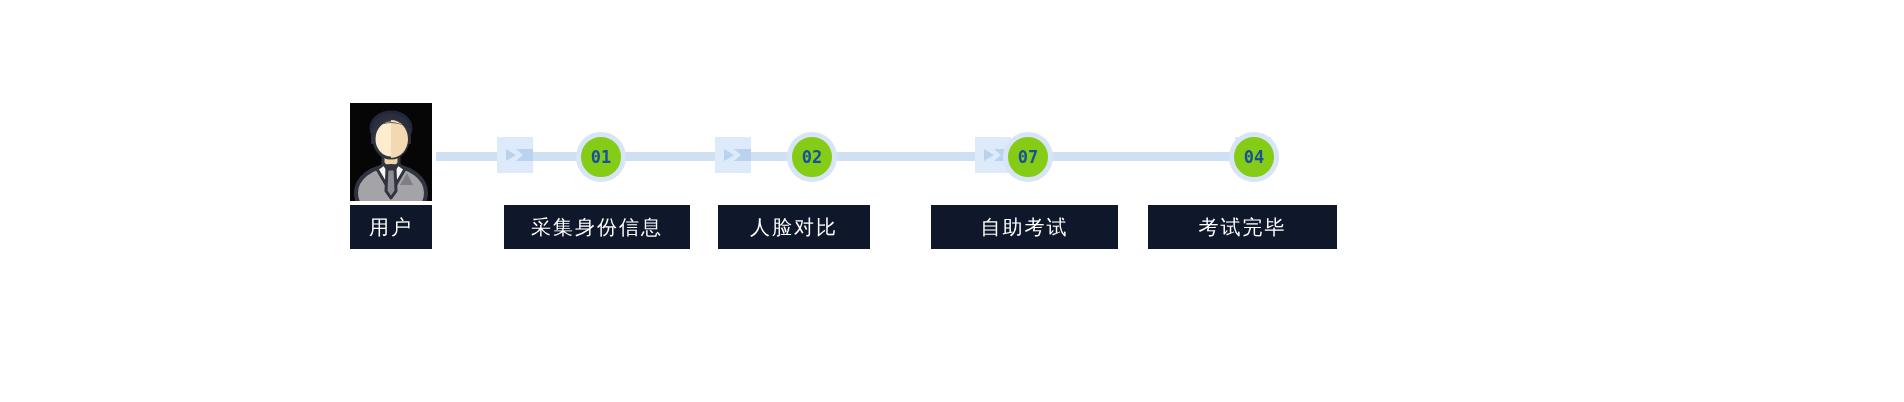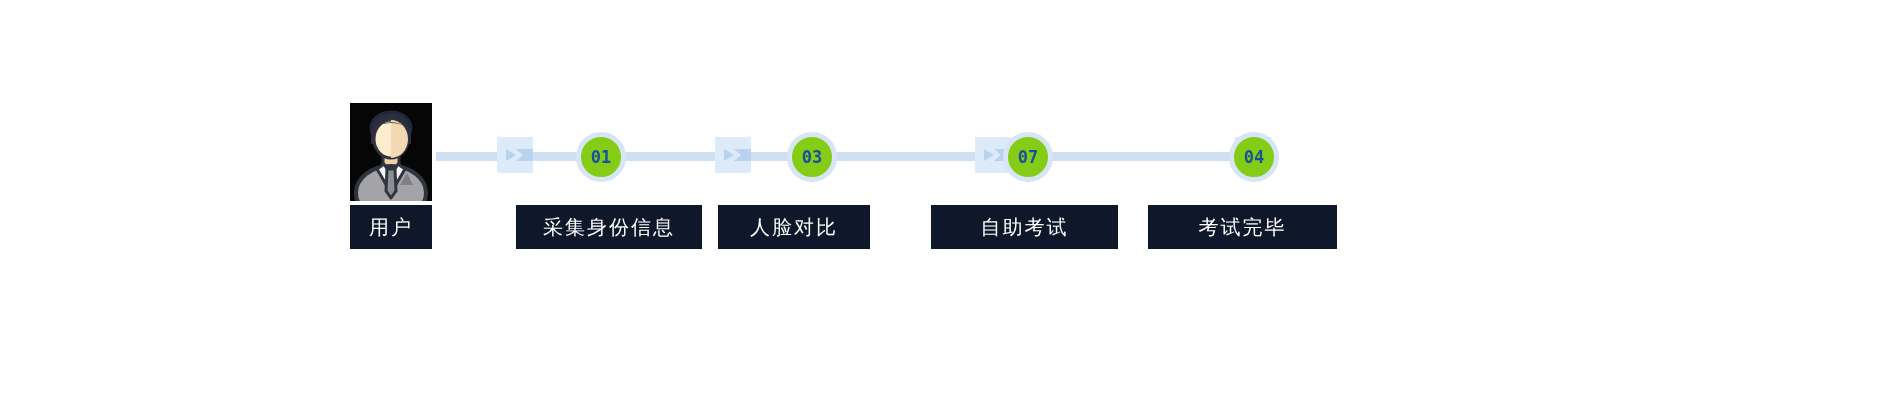--- a/index.html
+++ b/index.html
@@ -70,21 +70,21 @@
     position: absolute;
     top: 205px; height: 44px;
     background: #0f172a;
     color: #ffffff;
     display: flex; align-items: center; justify-content: center;
     font-size: 20px;
     letter-spacing: 2px;
     z-index: 2;
   }
   .b0 { left: 350px; width: 82px; }
-  .b1 { left: 516px; width: 186px; }
+  .b1 { left: 504px; width: 186px; }
   .b2 { left: 718px; width: 152px; }
   .b3 { left: 931px; width: 187px; }
   .b4 { left: 1148px; width: 189px; }
 </style>
 </head>
 <body>
 
 <div class="canvas">
 
   <div class="flow-line"></div>
@@ -115,21 +115,21 @@
       <rect x="0" y="0" width="36" height="36" fill="#dceaf9"></rect>
       <path d="M9 12 L19 18 L9 24 Z" fill="#b9d2ee"></path>
       <path d="M19 12 L36 12 L36 24 L19 24 L26 18 Z" fill="#b9d2ee"></path>
     </svg>
   </div>
 
   <div class="node c1">
     <span class="num">01</span>
   </div>
   <div class="node c2">
-    <span class="num">03</span>
+    <span class="num">02</span>
   </div>
   <div class="node c3">
     <span class="num">07</span>
   </div>
   <div class="node c4">
     <span class="num">04</span>
   </div>
 
   <div class="avatar">
     <svg viewBox="0 0 82 98">

